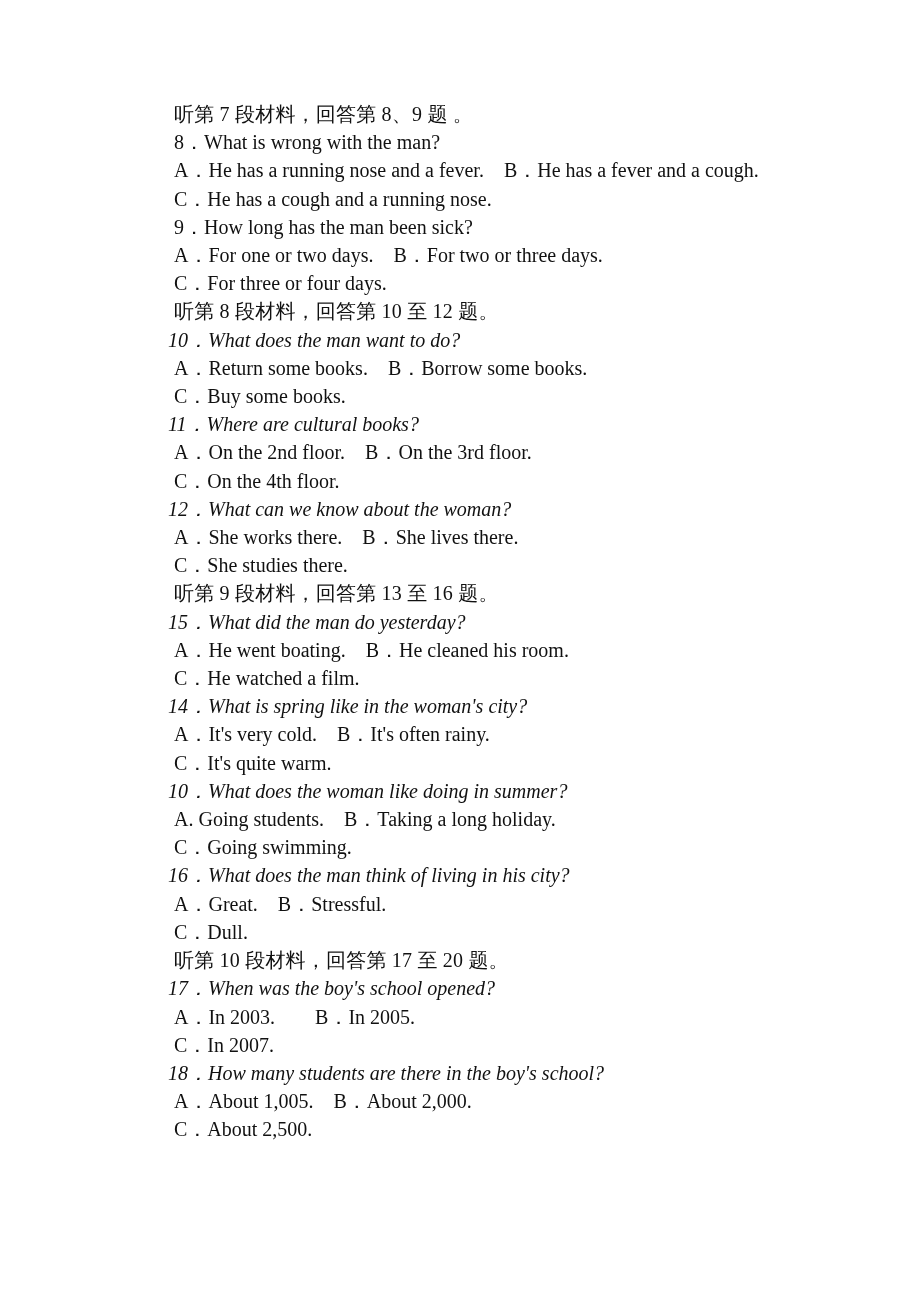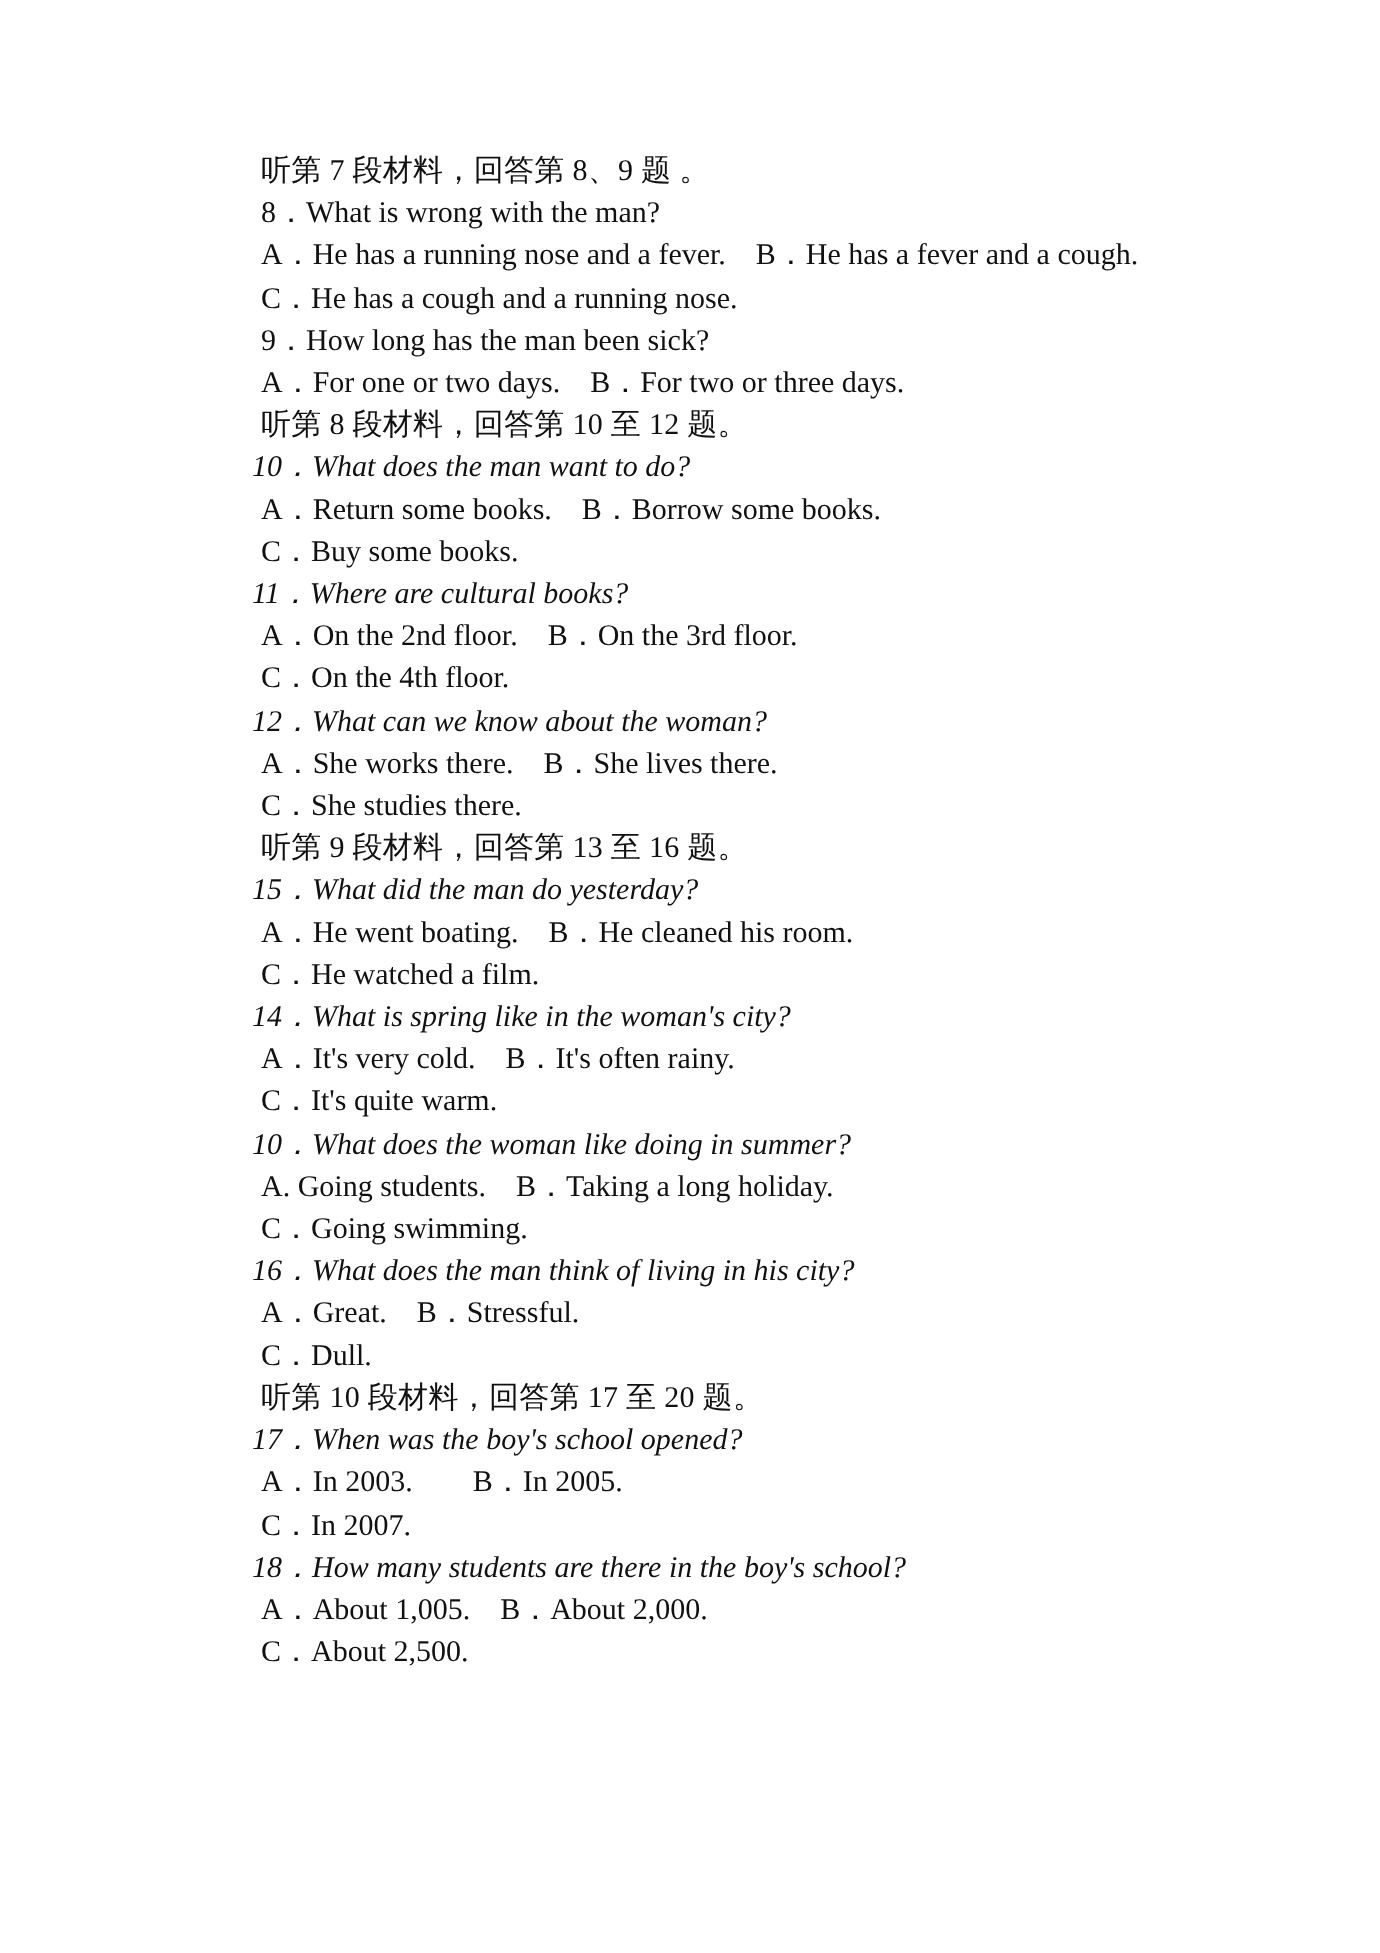--- a/index.html
+++ b/index.html
@@ -73,20 +73,21 @@
 <div id="page">
   <div id="content">
 
     <p class="line section-head">听第 7 段材料，回答第 8、9 题 。</p>
     <p class="line question">8．What is wrong with the man?</p>
     <p class="line options justify">A．He has a running nose and a fever.　B．He has a fever and a cough.</p>
     <p class="line options">C．He has a cough and a running nose.</p>
 
     <p class="line question">9．How long has the man been sick?</p>
     <p class="line options">A．For one or two days.　B．For two or three days.</p>
+    <p class="line options">C．For three or four days.</p>
 
     <p class="line section-head">听第 8 段材料，回答第 10 至 12 题。</p>
     <p class="line question wide-num">10．What does the man want to do?</p>
     <p class="line options">A．Return some books.　B．Borrow some books.</p>
     <p class="line options">C．Buy some books.</p>
 
     <p class="line question wide-num">11．Where are cultural books?</p>
     <p class="line options">A．On the 2nd floor.　B．On the 3rd floor.</p>
     <p class="line options">C．On the 4th floor.</p>
 

